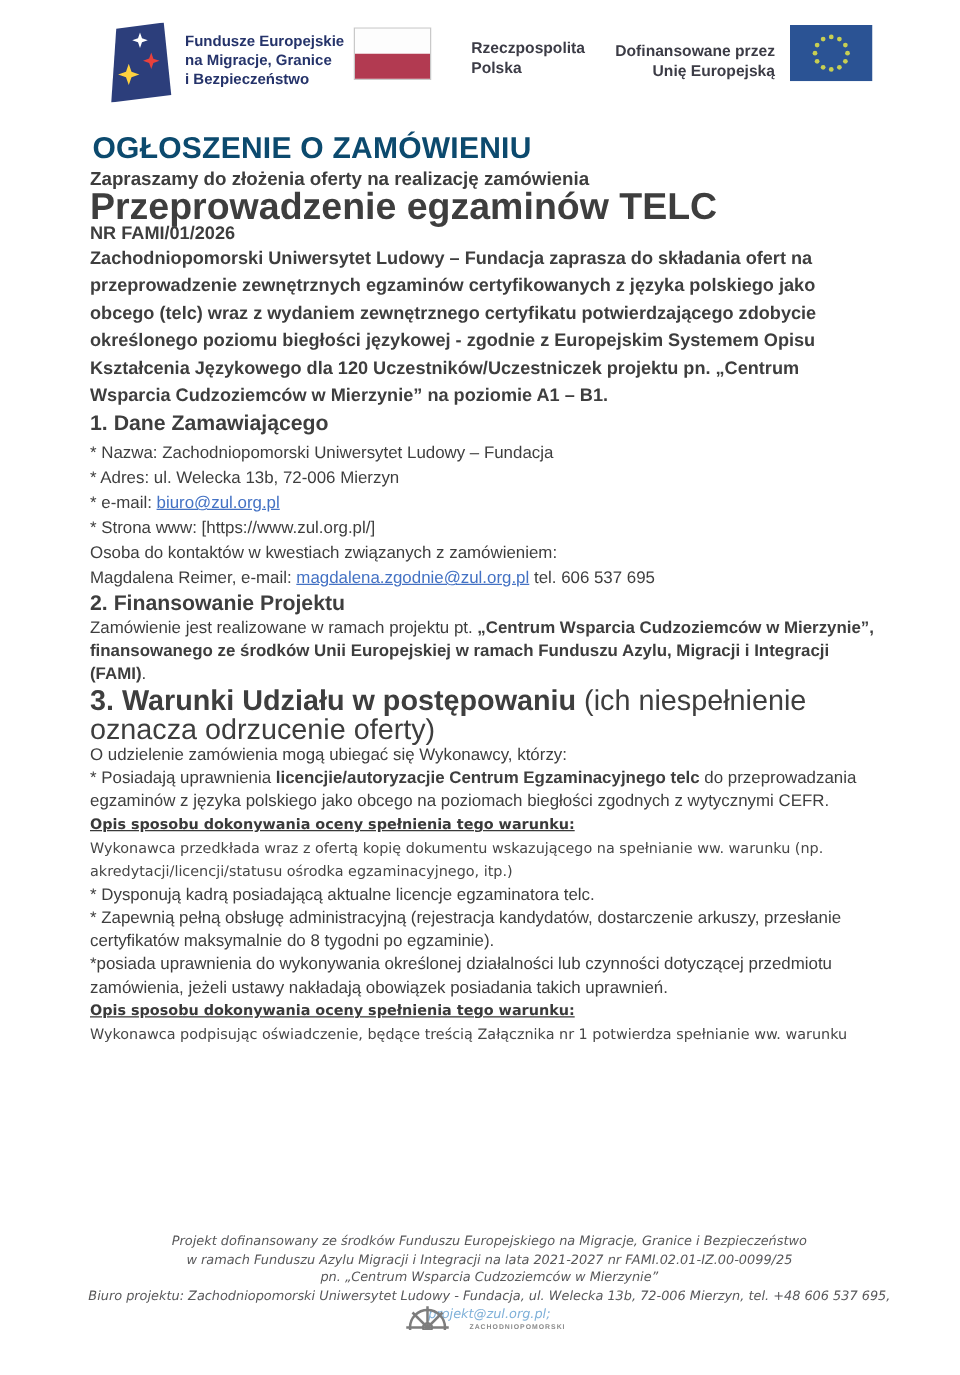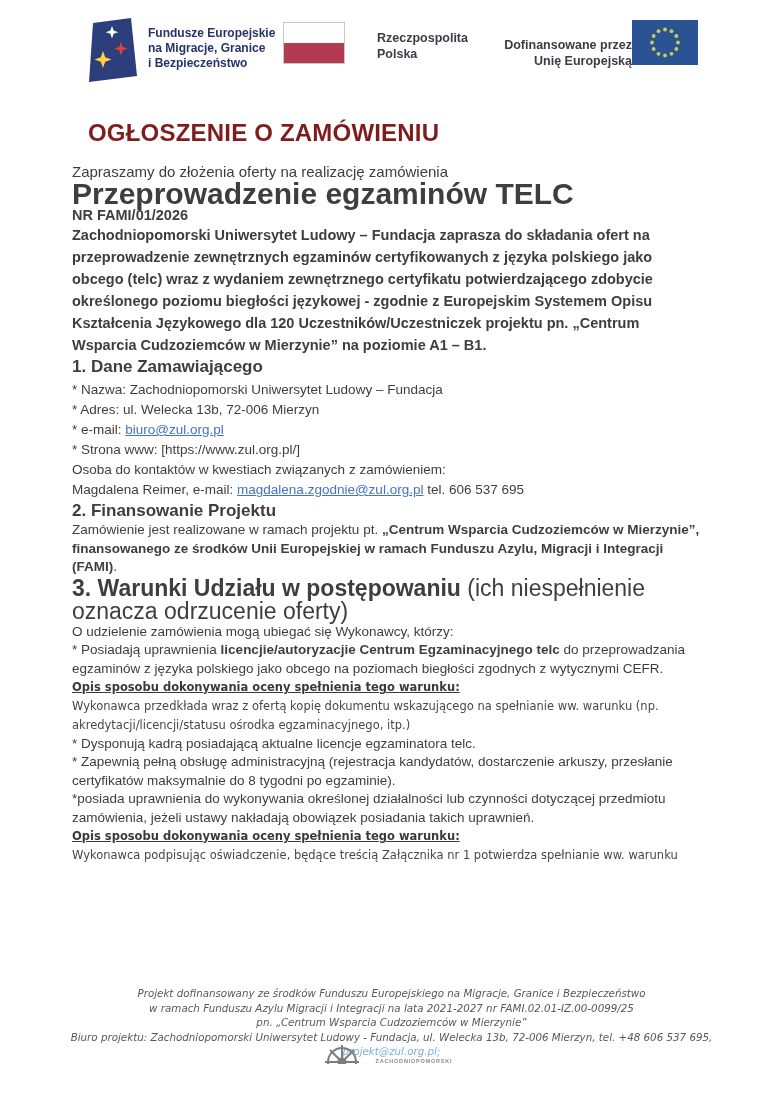--- a/index.html
+++ b/index.html
@@ -7,28 +7,28 @@
         font-family:"Liberation Sans",sans-serif;color:#3e3e3e;}
 
   
   .logo-fe{position:absolute;left:86px;top:18px;display:flex;gap:10px;align-items:flex-start;}
   .logo-fe .txt{font-size:12px;font-weight:700;color:#25336a;line-height:15px;padding-top:8px;}
   .logo-pl{position:absolute;left:283px;top:22px;display:flex;gap:32px;align-items:flex-start;}
   .flag-pl{width:62px;height:42px;border:1px solid #c9c9c9;box-sizing:border-box;}
   .flag-pl .w{height:50%;background:#fdfdfd;}
   .flag-pl .r{height:50%;background:#b23a51;}
   .logo-pl .txt{font-size:12.5px;font-weight:700;color:#3c3c46;line-height:16px;padding-top:8px;}
-  .logo-eu{position:absolute;right:70px;top:20px;display:flex;align-items:flex-end;}
+  .logo-eu{position:absolute;right:70px;top:20px;display:flex;gap:12px;align-items:center;}
   .logo-eu .txt{font-size:12.5px;font-weight:700;color:#3c3c46;line-height:16px;text-align:right;padding-top:8px;}
 
   
   .content{position:absolute;left:72px;width:630px;top:103px;}
   .content p{margin:0;}
-  h1.title{font-size:24px;line-height:28px;font-weight:700;margin:16px;color:#7f1d1d;letter-spacing:.2px;}
-  .invitation{margin-top:17px;font-size:15px;font-weight:400;line-height:18px;}
+  h1.title{font-size:24px;line-height:28px;font-weight:700;margin:2px;color:#0c4a6e;letter-spacing:.2px;}
+  .invitation{margin-top:17px;font-size:15px;font-weight:700;line-height:18px;}
   .subject{font-size:30px;font-weight:700;line-height:26px;margin-top:2px;}
   .order-no{font-size:14.5px;font-weight:700;margin-top:5px;line-height:17px;}
   .order-date{font-size:13.5px;margin-top:3px;line-height:16px;}
   .intro{margin-top:26px;font-size:14.5px;font-weight:700;line-height:22px;}
   .sec-head{font-size:17px;font-weight:700;line-height:21px;margin:0;}
   .sec1-head{margin-top:15px;}
   .sec1-list{margin-top:3px;font-size:13.5px;line-height:20px;}
   .sec2-head{margin-top:4px;}
   .sec2-para{margin-top:2px;font-size:13.5px;line-height:18.5px;}
   .sec3-head{margin-top:4px;font-size:23px;line-height:23px;font-weight:700;}

